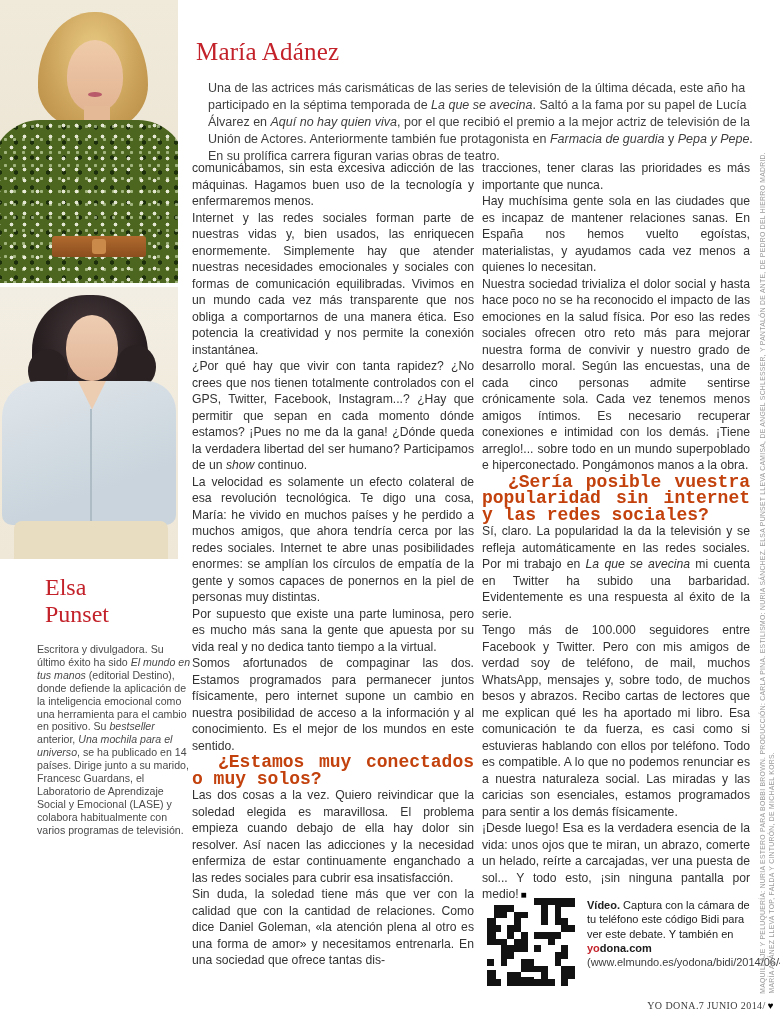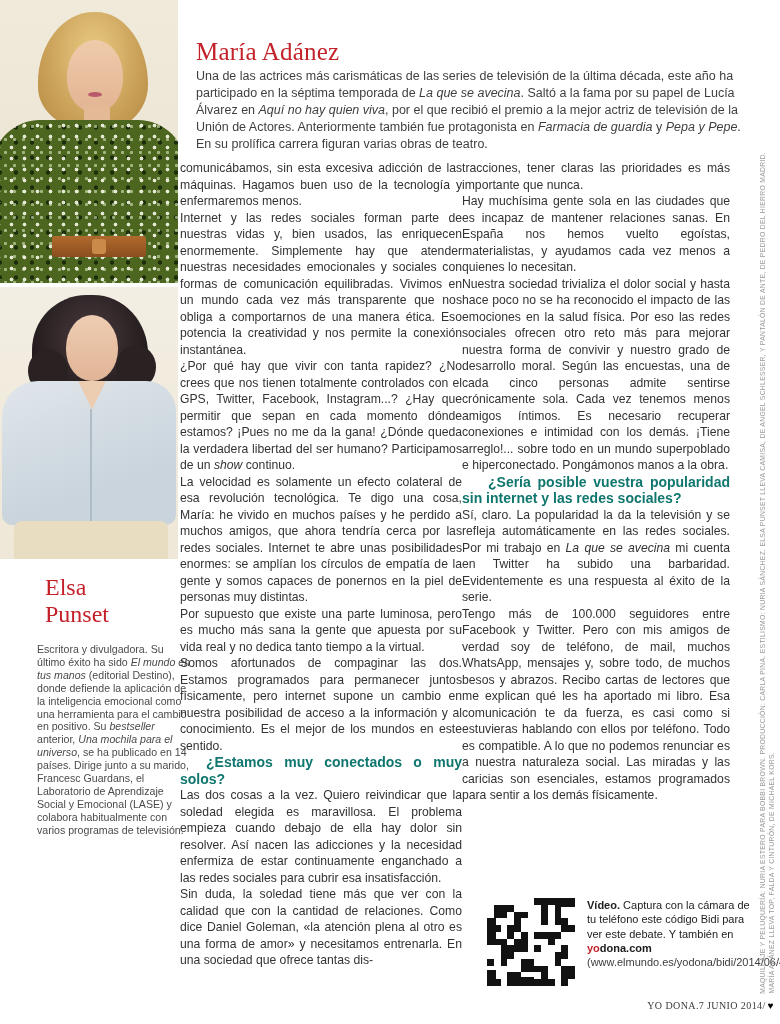--- a/index.html
+++ b/index.html
@@ -44,30 +44,30 @@
 
   
   .sidebar-name{position:absolute;left:37px;top:566px;margin:8px;font-family:"Liberation Serif",serif;
                 font-weight:400;font-size:24px;line-height:27px;color:#c3222a;}
   .sidebar-bio{position:absolute;left:24px;top:630px;width:154px;margin:13px;
                font-size:10.6px;line-height:12.9px;color:#4a4a4a;}
 
   
   .title{position:absolute;left:196px;top:38px;margin:0;font-family:"Liberation Serif",serif;
          font-weight:400;font-size:25px;color:#c3222a;letter-spacing:.2px;}
-  .intro{position:absolute;left:196px;top:68px;width:548px;margin:0;
+  .intro{position:absolute;left:196px;top:68px;width:548px;margin:12px;
          font-size:12.5px;line-height:17px;color:#3f3f3f;}
 
   
-  .columns{position:absolute;left:180px;top:160px;width:558px;display:flex;}
+  .columns{position:absolute;left:192px;top:160px;width:558px;display:flex;gap:8px;}
   .col{display:block;}
   .col1{width:282px;} .col2{width:268px;}
   .para{margin:0;font-size:12.2px;line-height:16.5px;text-align:justify;color:#333333;}
-  .question{font-family:Liberation Sans, sans-serif;font-weight:700;font-size:14px;
-            text-indent:26px;color:#0f766e;}
+  .question{font-family:Liberation Mono, monospace;font-weight:700;font-size:18px;
+            text-indent:26px;color:#c2410c;}
   .endmark{font-size:10px;color:#000;margin-left:2px;}
 
   
   .video-box{position:absolute;left:487px;top:898px;width:260px;display:flex;gap:12px;}
   .qr{width:88px;height:88px;background:#ffffff;flex:0 0 auto;}
   .qr rect{fill:#121212;}
   .video-text{margin:0;width:172px;font-size:11px;line-height:14.3px;color:#222222;}
   .video-text b{font-weight:700;}
   .site-red{color:#c3222a;font-weight:700;}
   .site-rest{color:#1a1a1a;font-weight:700;margin-top:16px;}
@@ -127,20 +127,21 @@
         <p class="para dialog">Las dos cosas a la vez. Quiero reivindicar que la soledad elegida es maravillosa. El problema empieza cuando debajo de ella hay dolor sin resolver. Así nacen las adicciones y la necesidad enfermiza de estar continuamente enganchado a las redes sociales para cubrir esa insatisfacción.</p>
         <p class="para dialog">Sin duda, la soledad tiene más que ver con la calidad que con la cantidad de relaciones. Como dice Daniel Goleman, «la atención plena al otro es una forma de amor» y necesitamos entrenarla. En una sociedad que ofrece tantas dis-</p>
       </div>
     <div class="col col2">
         <p class="para continuation">tracciones, tener claras las prioridades es más importante que nunca.</p>
         <p class="para dialog">Hay muchísima gente sola en las ciudades que es incapaz de mantener relaciones sanas. En España nos hemos vuelto egoístas, materialistas, y ayudamos cada vez menos a quienes lo necesitan.</p>
         <p class="para dialog">Nuestra sociedad trivializa el dolor social y hasta hace poco no se ha reconocido el impacto de las emociones en la salud física. Por eso las redes sociales ofrecen otro reto más para mejorar nuestra forma de convivir y nuestro grado de desarrollo moral. Según las encuestas, una de cada cinco personas admite sentirse crónicamente sola. Cada vez tenemos menos amigos íntimos. Es necesario recuperar conexiones e intimidad con los demás. ¡Tiene arreglo!... sobre todo en un mundo superpoblado e hiperconectado. Pongámonos manos a la obra.</p>
         <p class="para question">¿Sería posible vuestra popularidad sin internet y las redes sociales?</p>
         <p class="para dialog">Sí, claro. La popularidad la da la televisión y se refleja automáticamente en las redes sociales. Por mi trabajo en <i>La que se avecina</i> mi cuenta en Twitter ha subido una barbaridad. Evidentemente es una respuesta al éxito de la serie.</p>
         <p class="para dialog">Tengo más de 100.000 seguidores entre Facebook y Twitter. Pero con mis amigos de verdad soy de teléfono, de mail, muchos WhatsApp, mensajes y, sobre todo, de muchos besos y abrazos. Recibo cartas de lectores que me explican qué les ha aportado mi libro. Esa comunicación te da fuerza, es casi como si estuvieras hablando con ellos por teléfono. Todo es compatible. A lo que no podemos renunciar es a nuestra naturaleza social. Las miradas y las caricias son esenciales, estamos programados para sentir a los demás físicamente.</p>
+        <p class="para dialog">¡Desde luego! Esa es la verdadera esencia de la vida: unos ojos que te miran, un abrazo, comerte un helado, reírte a carcajadas, ver una puesta de sol... Y todo esto, ¡sin ninguna pantalla por medio!<span class="endmark">■</span></p>
       </div>
   </div>
 
   <div class="video-box">
     <svg id="qr-svg" class="qr" viewBox="0 0 13 13" shape-rendering="crispEdges">
         <rect x="7" y="0" width="1" height="1"></rect>
         <rect x="8" y="0" width="1" height="1"></rect>
         <rect x="9" y="0" width="1" height="1"></rect>
         <rect x="10" y="0" width="1" height="1"></rect>
         <rect x="1" y="1" width="1" height="1"></rect>

